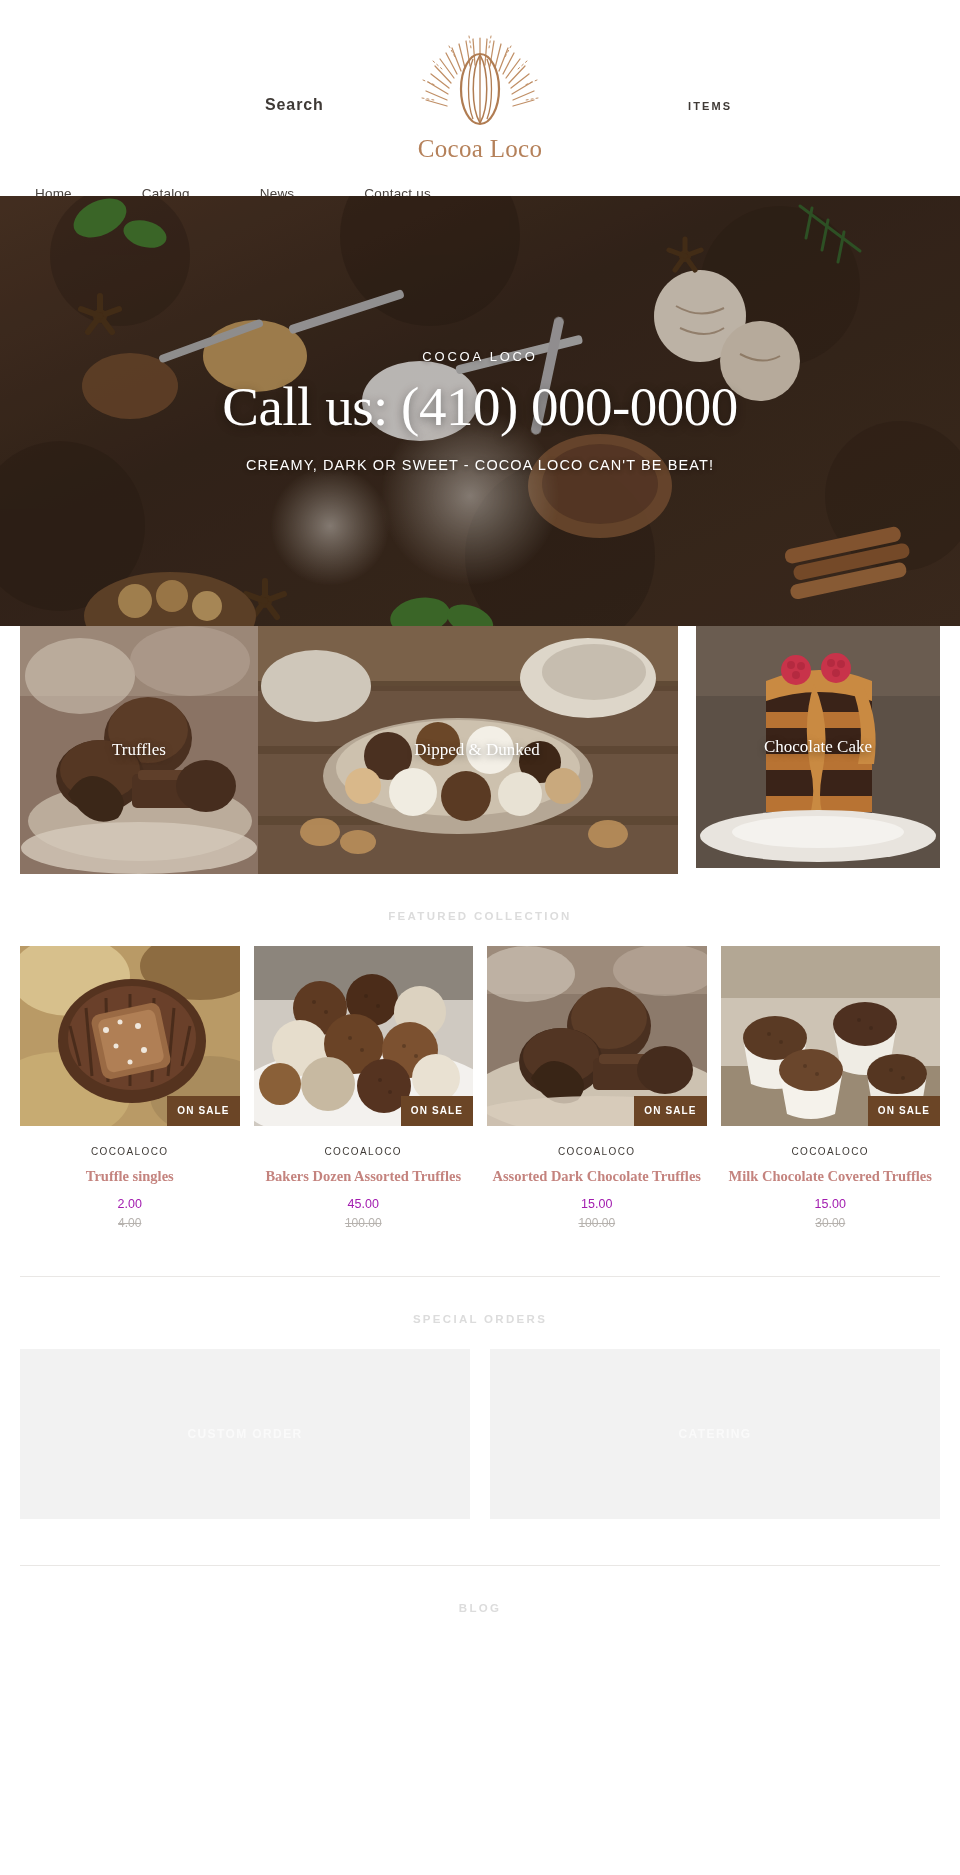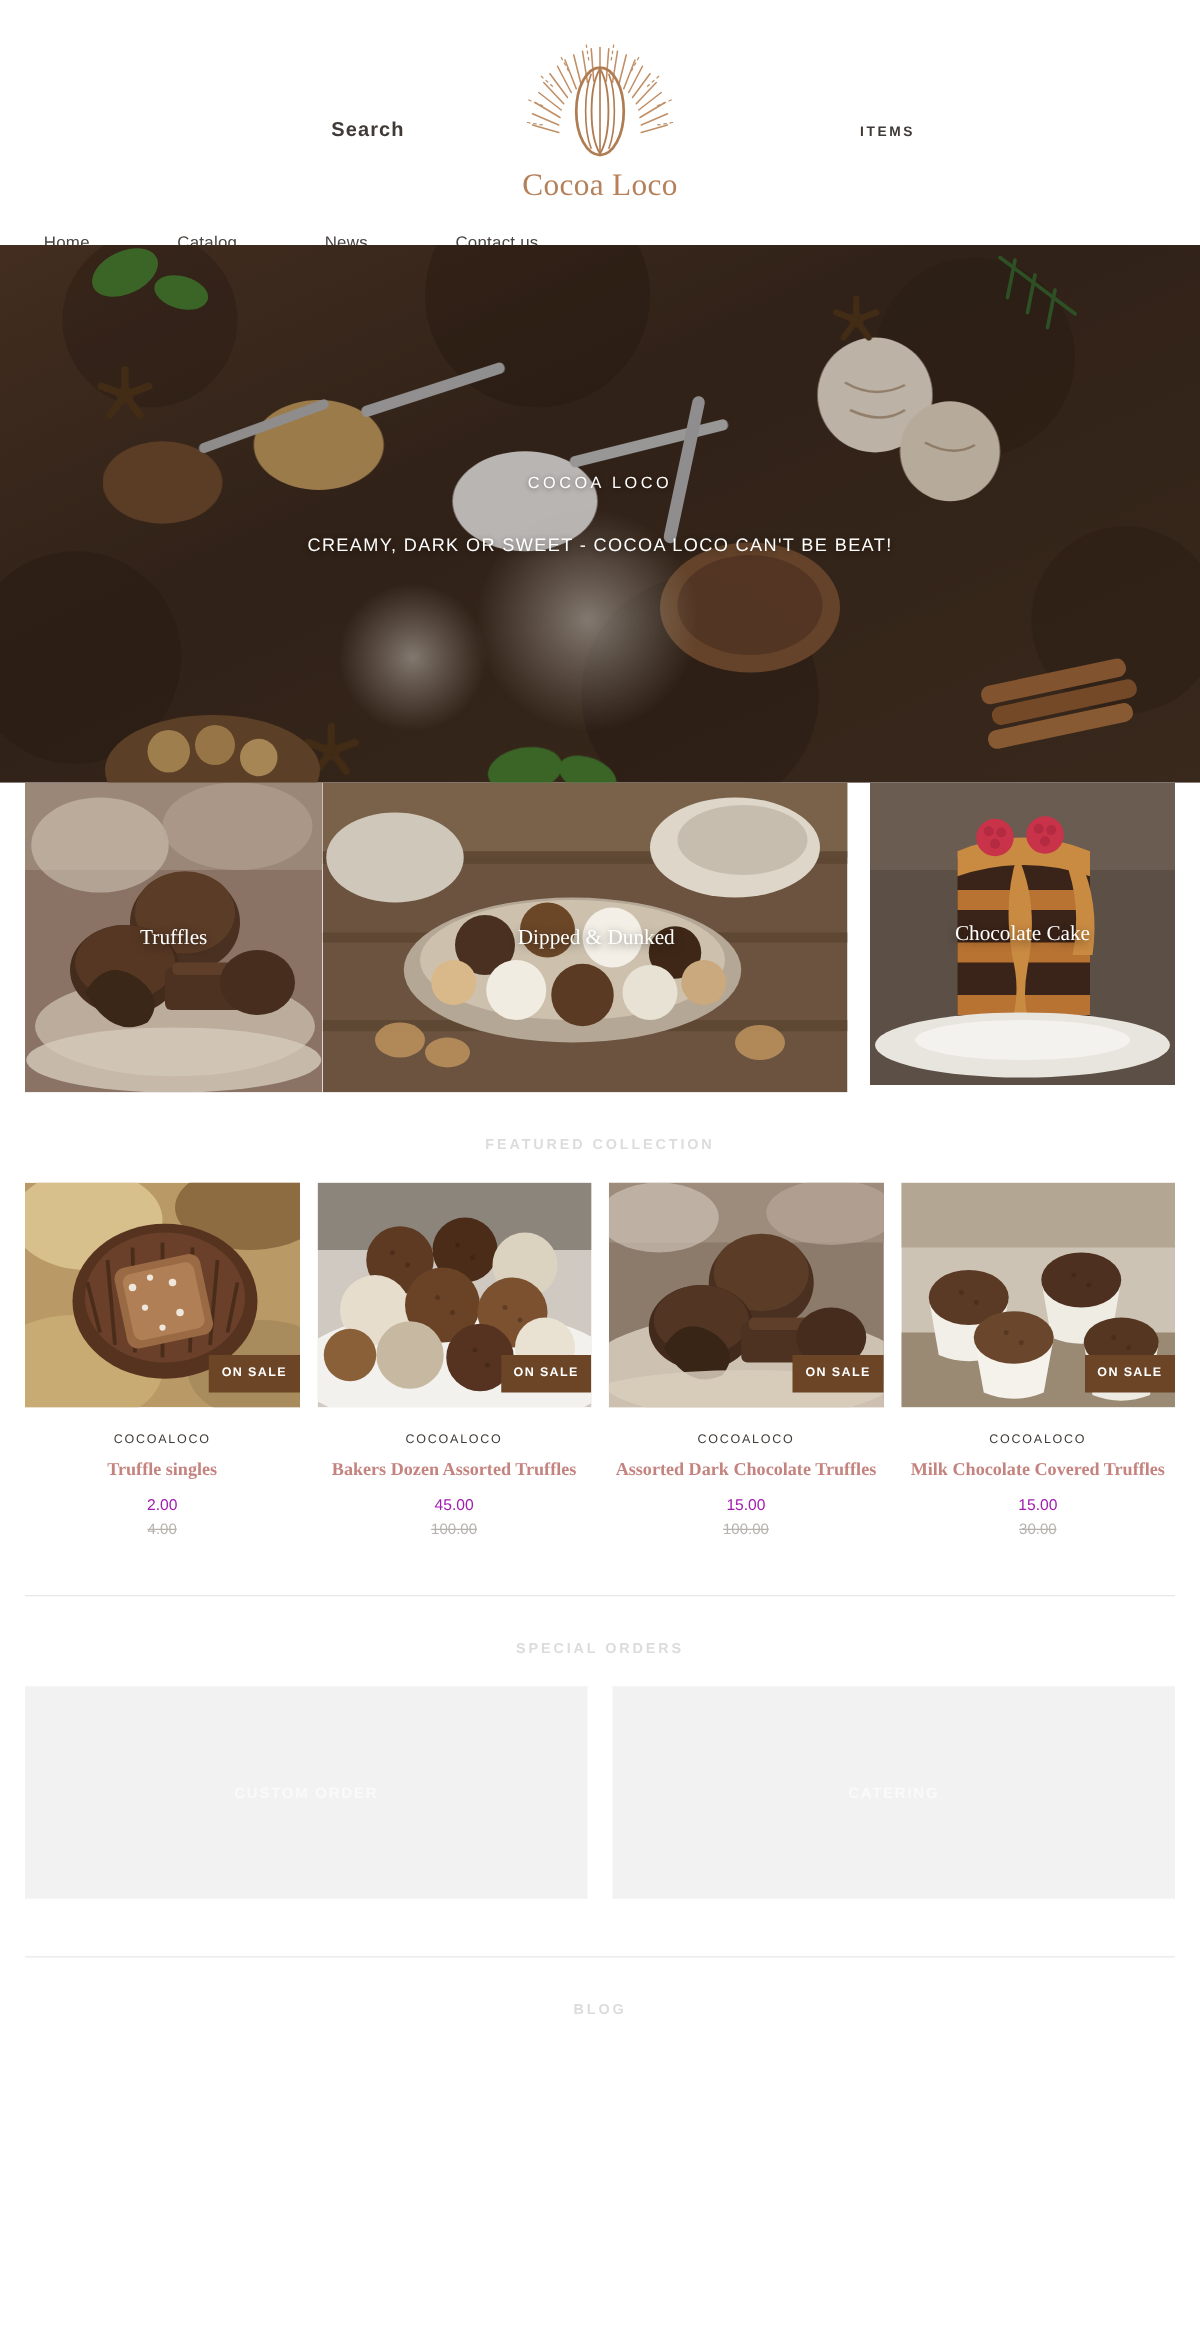--- a/index.html
+++ b/index.html
@@ -108,21 +108,21 @@
   
   .products {
     display:flex; gap:14px; padding:0 20px;
   }
   .prod { width:223px; position:relative; }
   .prod-media {
     position:relative; width:100%; height:180px; overflow:hidden; cursor:pointer;
   }
   .prod-art { position:absolute; inset:0; }
   .sale-badge {
-    position:absolute; right:0; bottom:12px;
+    position:absolute; right:0; bottom:0;
     background:#6b4526; color:#fff;
     font-size:10px; font-weight:bold; letter-spacing:1.1px;
     padding:8px 10px 9px; line-height:1.35; text-align:left;
     min-width:47px;
   }
   .prod-vendor {
     text-align:center; font-size:10px; letter-spacing:1.4px;
     color:#3f3a36; margin-top:20px;
   }
   .prod-title {
@@ -339,20 +339,21 @@
           <circle cx="135" cy="405" r="17" fill="#c19a5e"></circle>
           <circle cx="172" cy="400" r="16" fill="#b88f55"></circle>
           <circle cx="207" cy="410" r="15" fill="#c9a568"></circle>
         </g>
         <rect width="960" height="430" fill="#2a1c12" opacity="0.22"></rect>
       </svg>
     </div>
 
     <div class="hero-overlay">
       <div class="hero-kicker">COCOA LOCO</div>
+      <h1 class="hero-title">Call us: (410) 000-0000</h1>
       <div class="hero-sub">CREAMY, DARK OR SWEET - COCOA LOCO CAN'T BE BEAT!</div>
     </div>
   </section>
 
 
   <section class="collections">
 
     <div class="coll-card c1">
       <div class="coll-art">
         <svg width="238" height="248" viewBox="0 0 238 248" preserveAspectRatio="none" aria-hidden="true">

